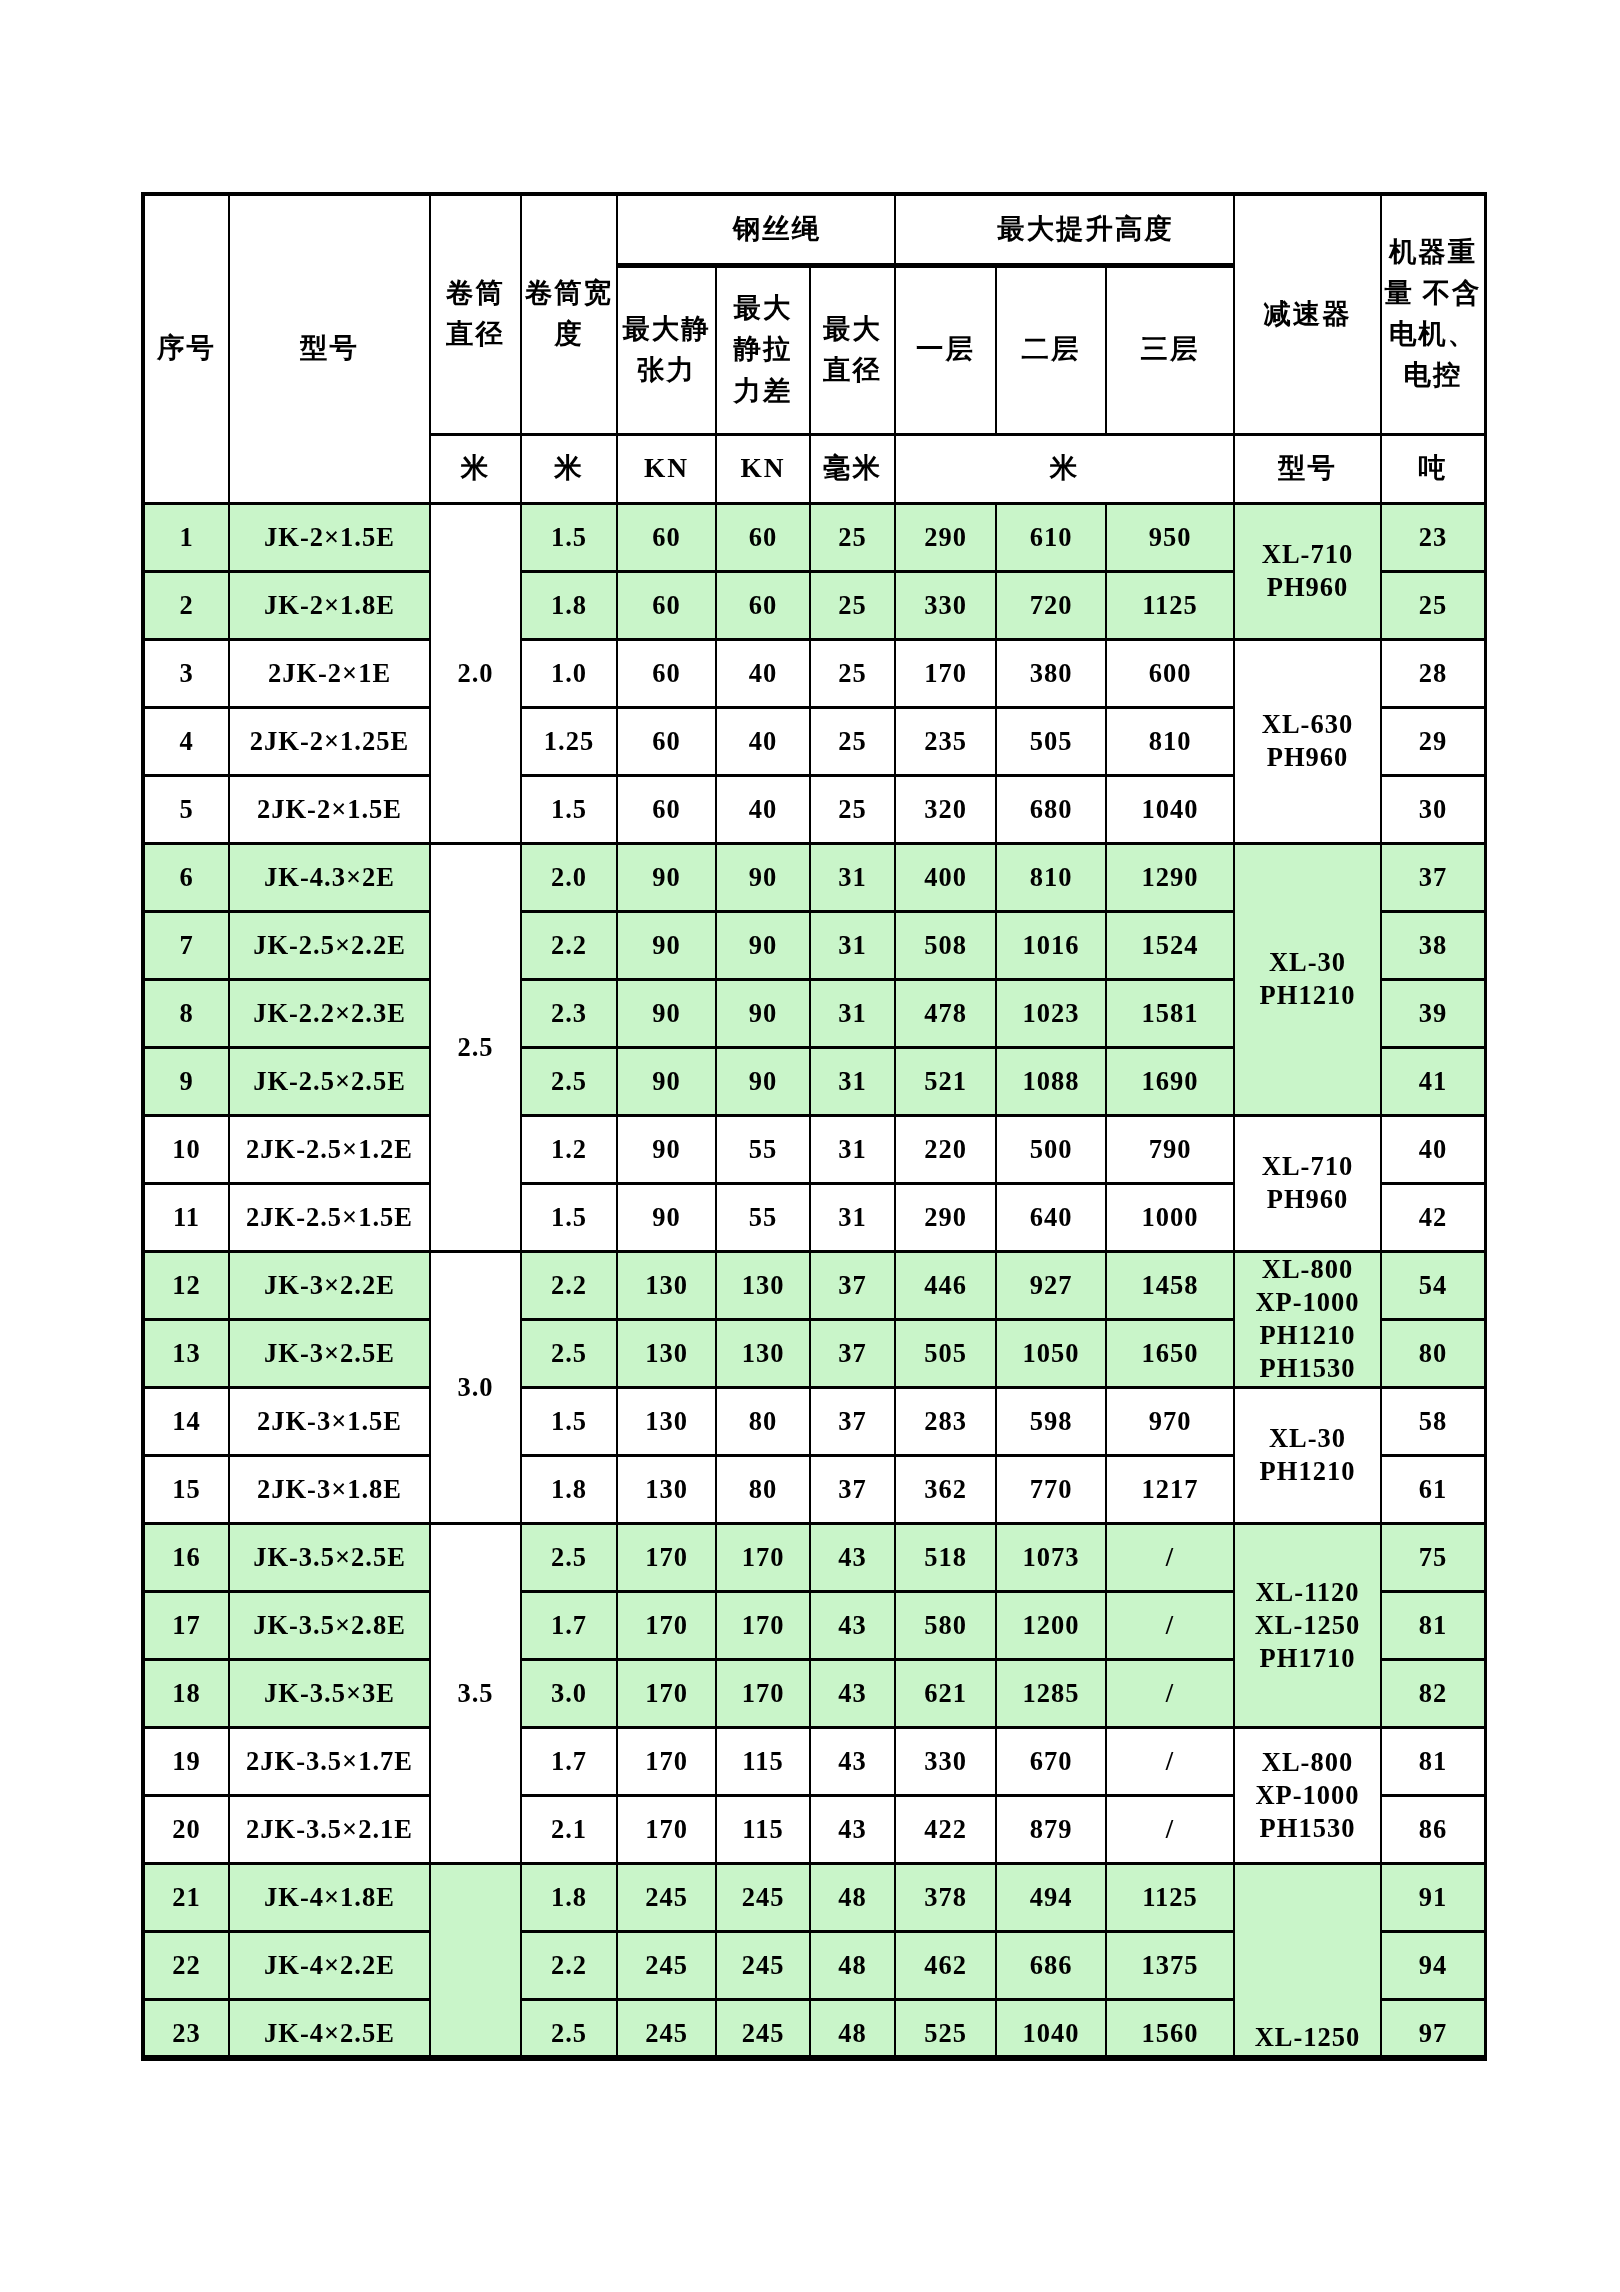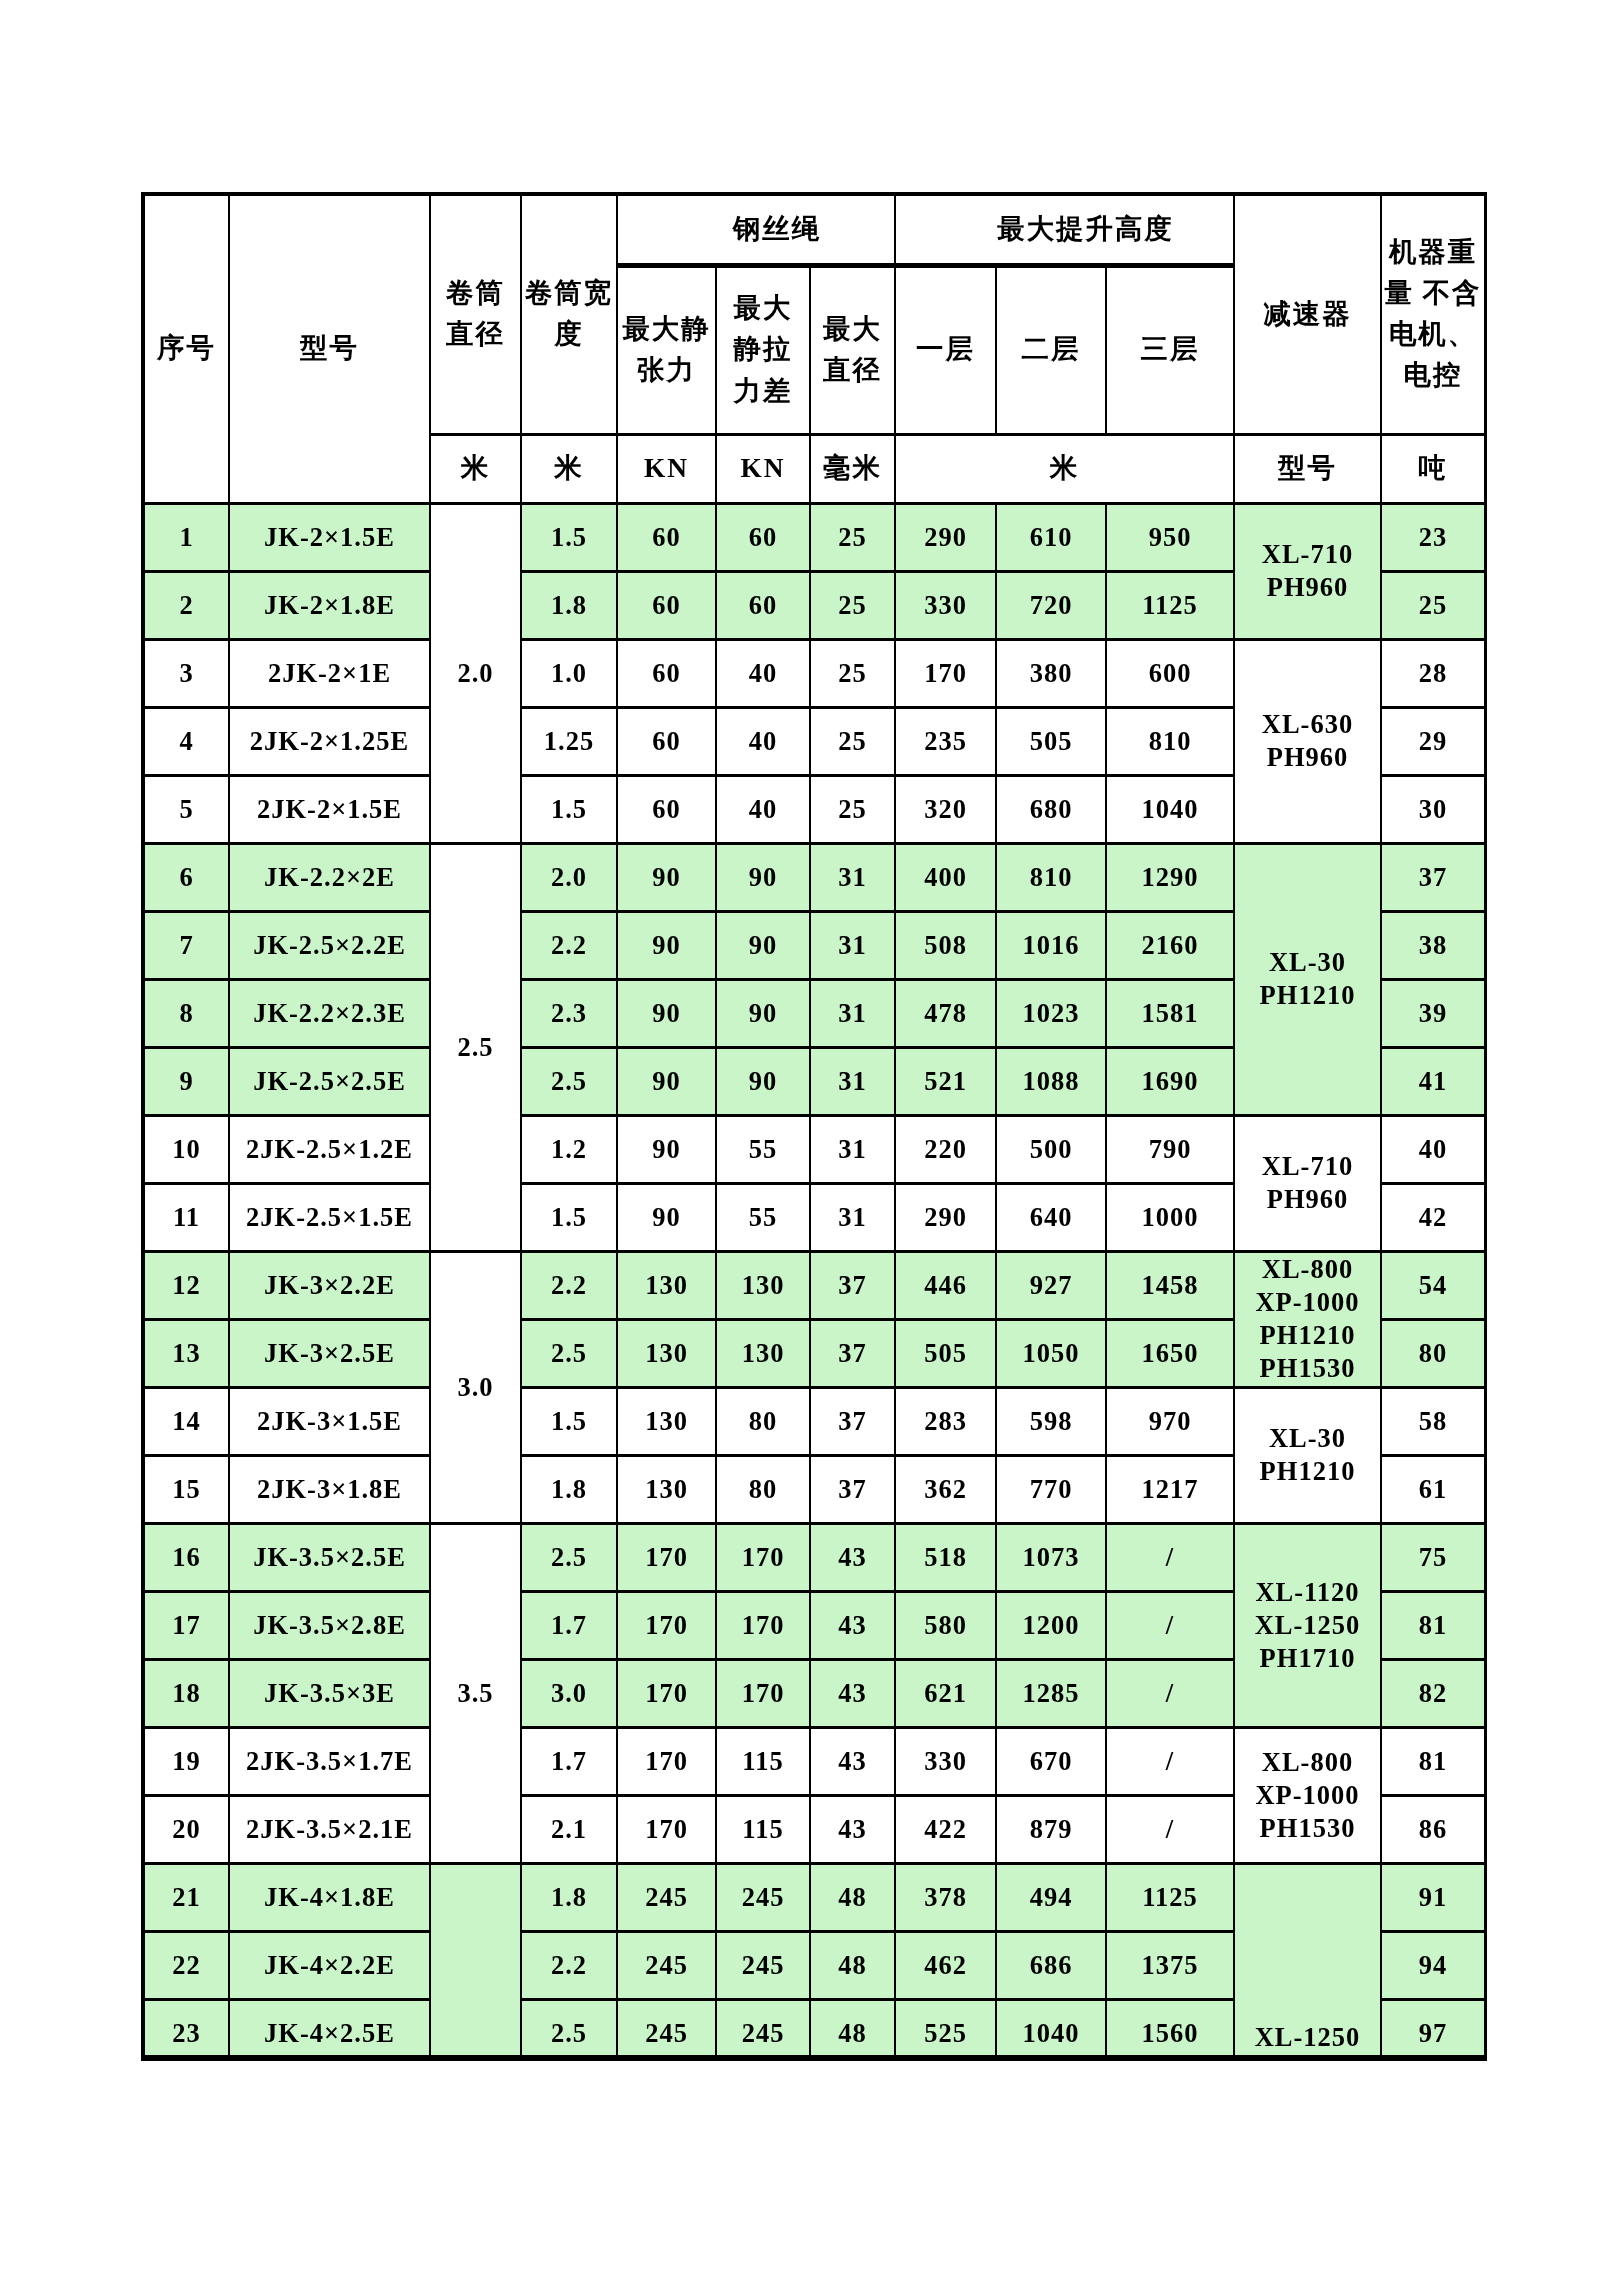--- a/index.html
+++ b/index.html
@@ -143,21 +143,21 @@
             <td class="">60</td>
             <td class="">40</td>
             <td class="">25</td>
             <td class="">320</td>
             <td class="">680</td>
             <td class="">1040</td>
             <td class="">30</td>
           </tr>
           <tr>
             <td class="green ">6</td>
-            <td class="green ">JK-2.2×2E</td>
+            <td class="green ">JK-4.3×2E</td>
             <td class="" rowspan="6"><span>2.5</span></td>
             <td class="green ">2.0</td>
             <td class="green ">90</td>
             <td class="green ">90</td>
             <td class="green ">31</td>
             <td class="green ">400</td>
             <td class="green ">810</td>
             <td class="green ">1290</td>
             <td class="green " rowspan="4">
               <div class="red-stack">
@@ -169,21 +169,21 @@
           </tr>
           <tr>
             <td class="green ">7</td>
             <td class="green ">JK-2.5×2.2E</td>
             <td class="green ">2.2</td>
             <td class="green ">90</td>
             <td class="green ">90</td>
             <td class="green ">31</td>
             <td class="green ">508</td>
             <td class="green ">1016</td>
-            <td class="green ">2160</td>
+            <td class="green ">1524</td>
             <td class="green ">38</td>
           </tr>
           <tr>
             <td class="green ">8</td>
             <td class="green ">JK-2.2×2.3E</td>
             <td class="green ">2.3</td>
             <td class="green ">90</td>
             <td class="green ">90</td>
             <td class="green ">31</td>
             <td class="green ">478</td>

